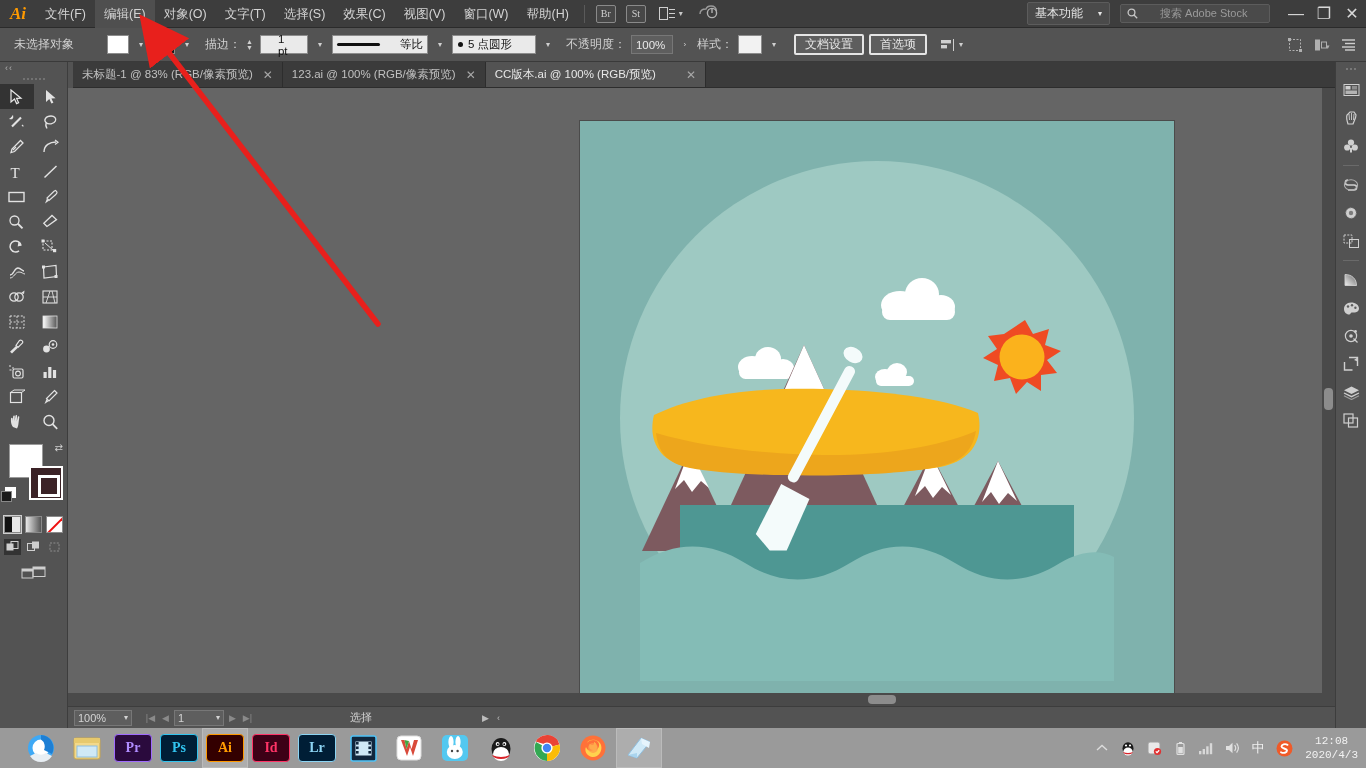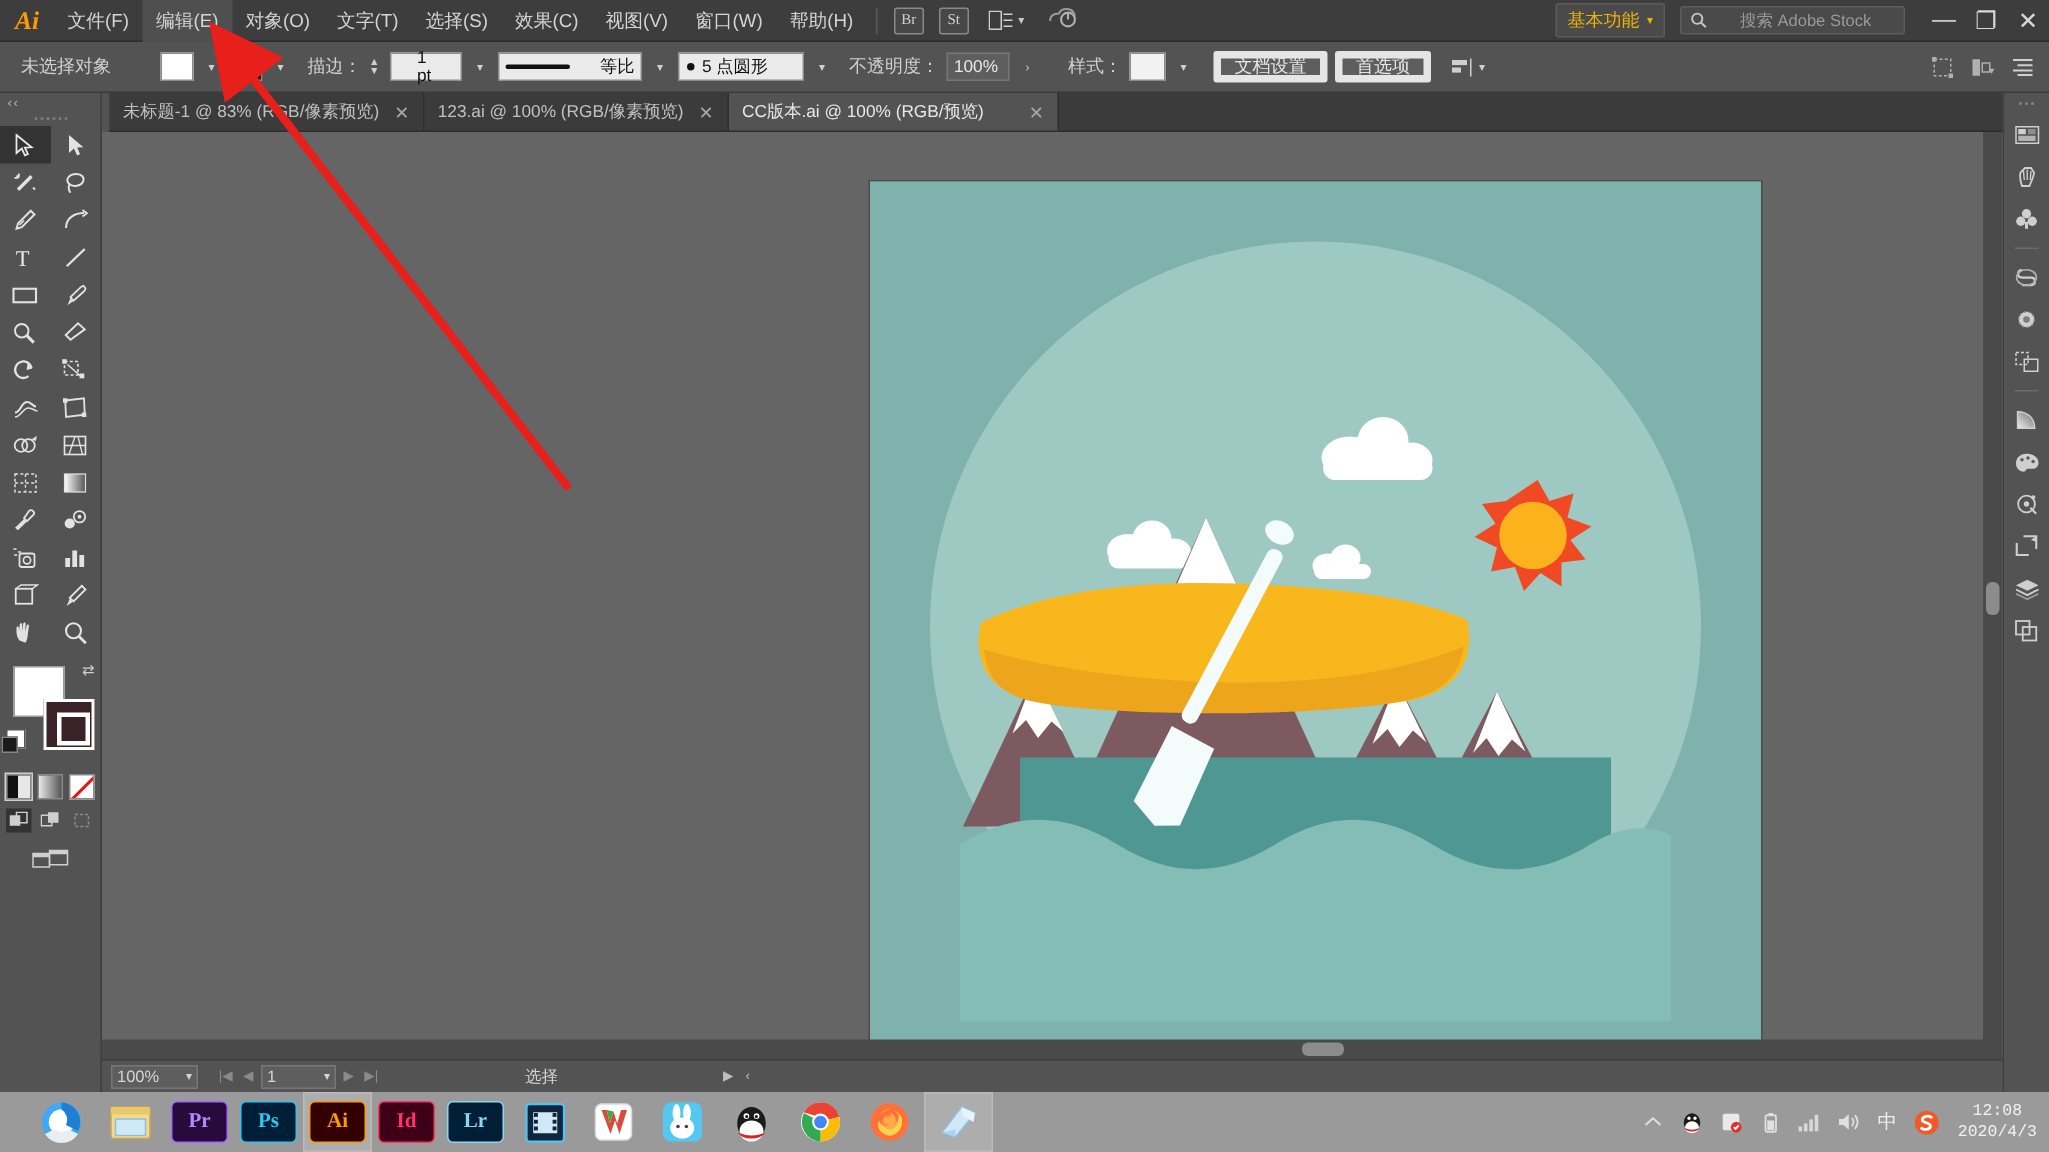--- a/index.html
+++ b/index.html
@@ -31,23 +31,23 @@
   .mb-sep { width: 1px; height: 18px; background: #5a5a5a; margin: 0 6px; }
   .appbtn {
     width: 20px; height: 18px; border: 1px solid #8a8a8a; border-radius: 2px;
     color: #cfcfcf; font-size: 10px; display:flex; align-items:center; justify-content:center;
     margin: 0 5px; background: #474747; font-family: "Liberation Serif", serif;
   }
   .arrange-btn { display:flex; align-items:center; gap:3px; margin-left: 8px; color:#c8c8c8; }
   .pwr { margin-left: 14px; opacity: .75; }
   .mb-right { margin-left: auto; display: flex; align-items: center; height: 28px; }
   .ws-sel {
-    display: flex; align-items: center; gap: 5px; background: #4a4a4a;
+    display: flex; align-items: center; gap: 15px; background: #4a4a4a;
     border: 1px solid #5c5c5c; border-radius: 2px; padding: 2px 7px; margin-right: 10px;
-    color: #eab308; font-size: 12px;
+    color: #e5e5e5; font-size: 12px;
   }
   .stock-search {
     display:flex; align-items:center; gap:22px; background: #4a4a4a;
     border: 1px solid #5c5c5c; border-radius: 2px; height: 19px; width: 150px;
     padding: 0 6px; color: #9a9a9a; font-size: 11px; margin-right: 12px;
   }
   .wctrl { width: 28px; height: 28px; display:flex; align-items:center; justify-content:center; color:#d8d8d8; }
 
   
   .ctrlbar {
@@ -80,21 +80,21 @@
     background:#eaeaea; color:#111; font-size:11.5px; height:19px; width:84px;
     border:1px solid #8c8c8c; display:flex; align-items:center; gap:5px; padding:0 5px;
   }
   .dot { width:5px; height:5px; border-radius:50%; background:#111; }
   .opacity-field {
     background:#5e5e5e; color:#e8e8e8; font-size:11.5px; height:19px; width:42px;
     border:1px solid #777; display:flex; align-items:center; padding:0 4px;
   }
   .style-swatch { width:24px; height:19px; border:1px solid #8c8c8c; background:#f2f2f2; }
   .tbtn {
-    background: #5e5e5e; border: 5px solid #e5e5e5; border-radius: 2px;
+    background: #5e5e5e; border: 2px solid #e5e5e5; border-radius: 2px;
     color: #e6e6e6; font-size: 12px; height: 21px; padding: 0 9px;
     display:flex; align-items:center; cursor:default;
   }
   .ctrl-right { margin-left:auto; display:flex; align-items:center; gap:10px; padding-right:4px; }
 
   
   .tabbar {
     position: absolute; left: 73px; top: 62px; right: 31px; height: 26px;
     background: #3b3b3b; display: flex; align-items: flex-end;
     border-bottom: 1px solid #2d2d2d;
@@ -301,21 +301,21 @@
     <div class="brush-field">
       <span class="dot"></span>
       <span>5 点圆形</span>
     </div>
     <div class="mini-caret">▾</div>
 
     <div class="ctrl-label" style="margin-left:6px;">不透明度：</div>
     <div class="opacity-field">100%</div>
     <div class="mini-caret">›</div>
 
-    <div class="ctrl-label" style="margin-left:15px;">样式：</div>
+    <div class="ctrl-label" style="margin-left:0;">样式：</div>
     <div class="style-swatch"></div>
     <div class="mini-caret">▾</div>
 
     <div class="tbtn" style="margin-left:8px;">文档设置</div>
     <div class="tbtn">首选项</div>
 
     <div style="display:flex;align-items:center;gap:3px;margin-left:8px;">
       <svg width="16" height="14" viewBox="0 0 16 14">
         <rect x="1" y="2" width="10" height="3.4" fill="#cfcfcf"></rect>
         <rect x="1" y="7" width="6" height="3.4" fill="#cfcfcf"></rect>

